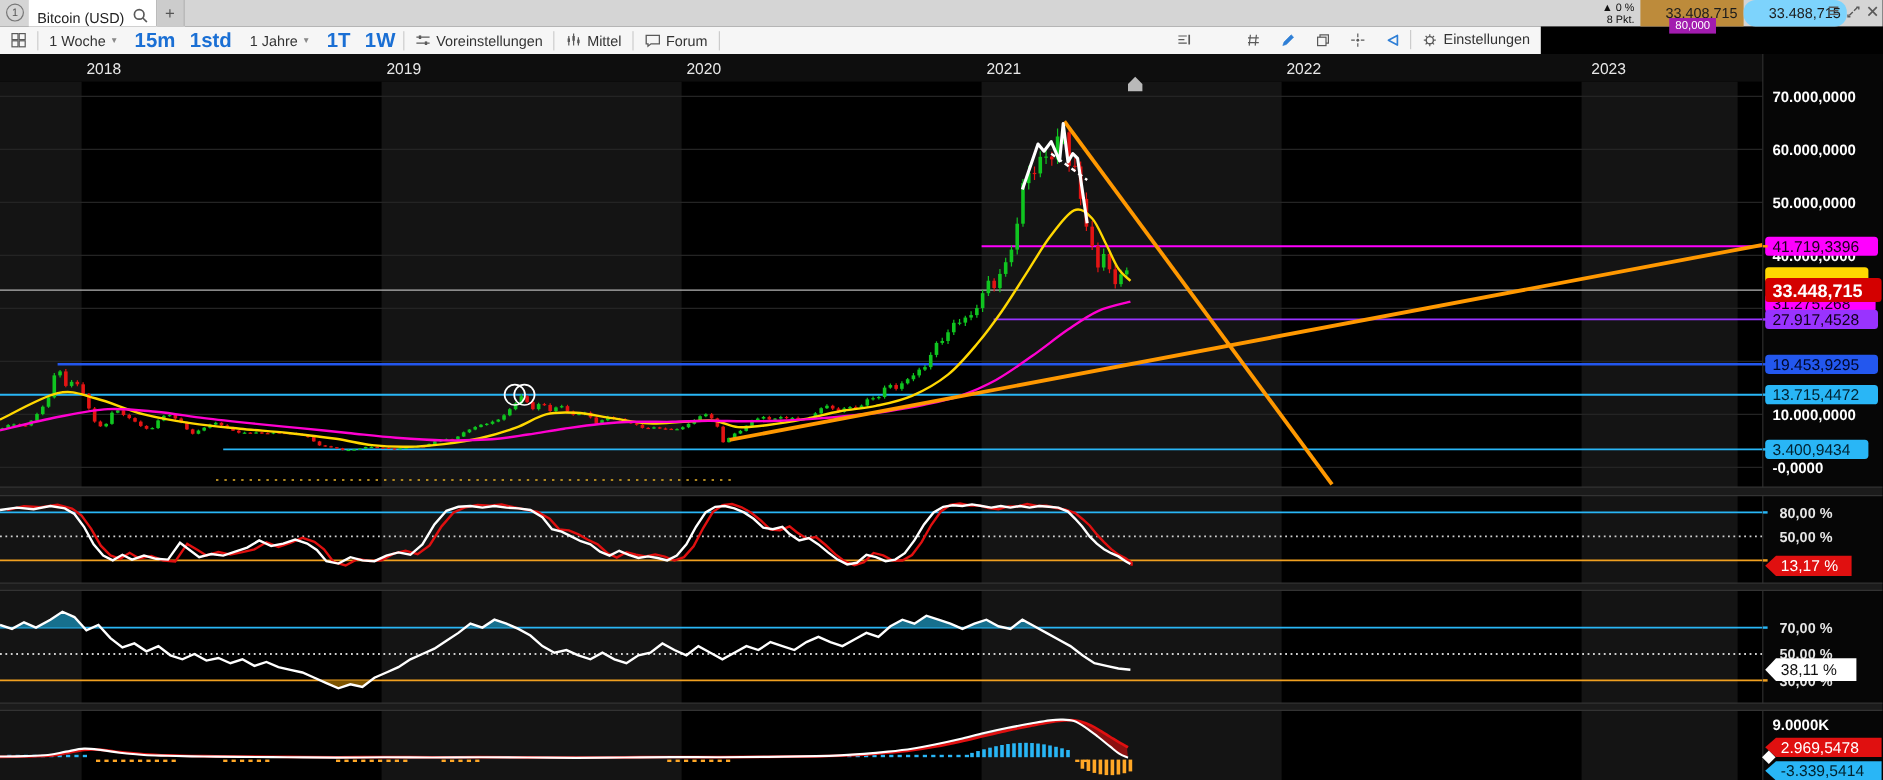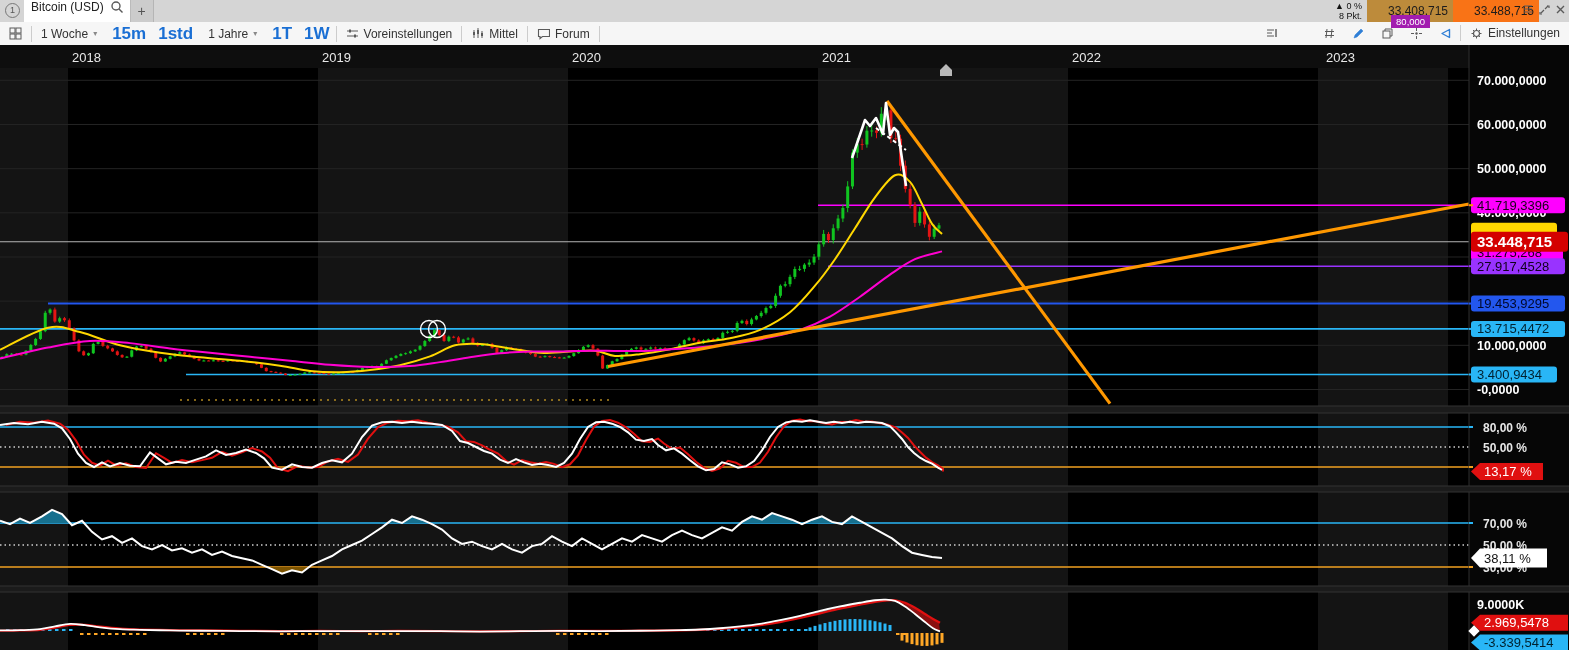--- a/index.html
+++ b/index.html
@@ -3,32 +3,32 @@
 <meta charset="utf-8">
 <style>
   html,body{margin:0;padding:0;background:#000;}
   #app{position:relative;width:1569px;height:650px;overflow:hidden;
        font-family:"Liberation Sans",sans-serif;-webkit-font-smoothing:antialiased;}
   
   .tabbar{position:absolute;top:0;left:0;width:1569px;height:22px;background:#d5d5d5;
           display:flex;align-items:stretch;font-size:12px;color:#222;}
   .winnum{width:13px;height:13px;border:1px solid #777;border-radius:50%;color:#555;
           font-size:9px;line-height:13px;text-align:center;margin:3px 4px 0 5px;}
-  .tab{background:#fff;display:flex;align-items:flex-start;padding:0 7px;gap:6px;border-right:1px solid #bbb;}
+  .tab{background:#fff;display:flex;align-items:flex-end;padding:0 7px;gap:6px;border-right:1px solid #bbb;}
   .tab-add{width:22px;display:flex;align-items:center;justify-content:center;background:#cccccc;
            border-right:1px solid #b5b5b5;color:#555;font-size:14px;}
   .quote{position:absolute;right:30px;top:0;height:22px;display:flex;align-items:stretch;}
   .chg{font-size:9px;line-height:10px;text-align:right;color:#111;padding:1px 5px 0 0;}
   .qbox{width:70px;display:flex;align-items:center;justify-content:center;
         font-size:12px;color:#1c1c1c;padding-left:16px;}
   .spread-tip{position:absolute;top:15px;left:56px;background:#a21caf;color:#fff;
               font-size:9.5px;padding:1px 5px;z-index:5;}
   .winicons{position:absolute;right:2px;top:0;height:22px;display:flex;align-items:center;gap:3px;color:#555;}
   
-  .toolbar{position:absolute;top:22px;left:0;width:1569px;height:23px;background:#f6f6f6;
+  .toolbar{position:absolute;top:22px;left:0;width:1284px;height:23px;background:#f6f6f6;
            border-bottom:1px solid #701a75;display:flex;align-items:center;
            font-size:12px;color:#333;}
   .tb-left{display:flex;align-items:center;height:100%;}
   .tb-right{position:absolute;right:0;top:0;height:22px;display:flex;align-items:center;}
   .tbi{display:flex;align-items:center;gap:5px;padding:0 9px;height:100%;cursor:default;white-space:nowrap;}
   .tbi.link{color:#1a6fd4;font-weight:bold;font-size:17px;padding:0 6px;}
   .tb-sep{width:1px;height:16px;background:#ccc;}
   .caret{font-size:8px;color:#888;}
   
   .chartwrap{position:absolute;top:45px;left:0;width:1569px;height:605px;background:#000;}
@@ -50,21 +50,21 @@
             <line x1="9" y1="9" x2="12.5" y2="12.5" stroke="#5a5a5a" stroke-width="1.4"></line>
           </svg></span>
     </div>
     <div class="tab-add">+</div>
     <div class="quote">
       <div class="chg">
         <div>▲ 0 %</div>
         <div>8 Pkt.</div>
       </div>
       <div class="qbox" id="bidbox" style="background: rgb(189, 139, 59);">33.408,715</div>
-      <div class="qbox" id="askbox" style="background: #f97316;">33.488,715</div>
+      <div class="qbox" id="askbox" style="background: #7dd3fc; border-radius: 10px;">33.488,715</div>
       <div class="spread-tip">80,000</div>
     </div>
     <div class="winicons">
       <span id="ic-menu"><svg width="13" height="13" viewBox="0 0 13 13">
             <path d="M2 3h8M2 6h8M2 9h8" stroke="#5a5a5a" stroke-width="1.2"></path>
           </svg></span>
       <span id="ic-expand"><svg width="13" height="13" viewBox="0 0 13 13">
             <path d="M3 10l3-3M10 3L7 6" stroke="#5a5a5a" stroke-width="1.2"></path>
             <path d="M9 3h2v2M4 11H2V9" stroke="#5a5a5a" stroke-width="1.2" fill="none"></path>
           </svg></span>

